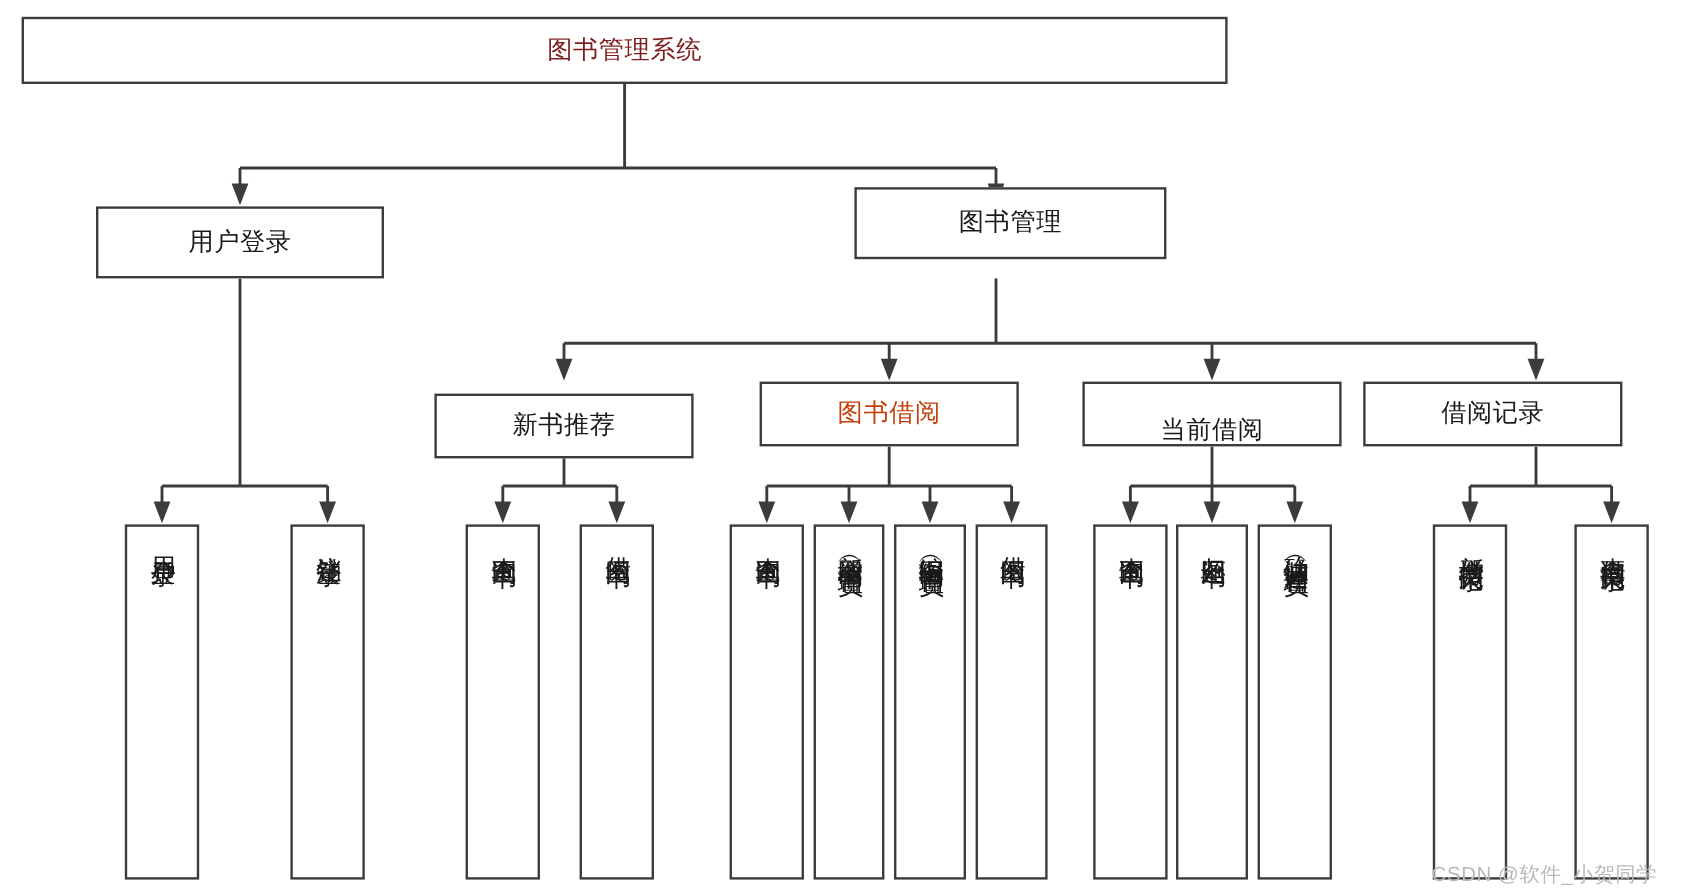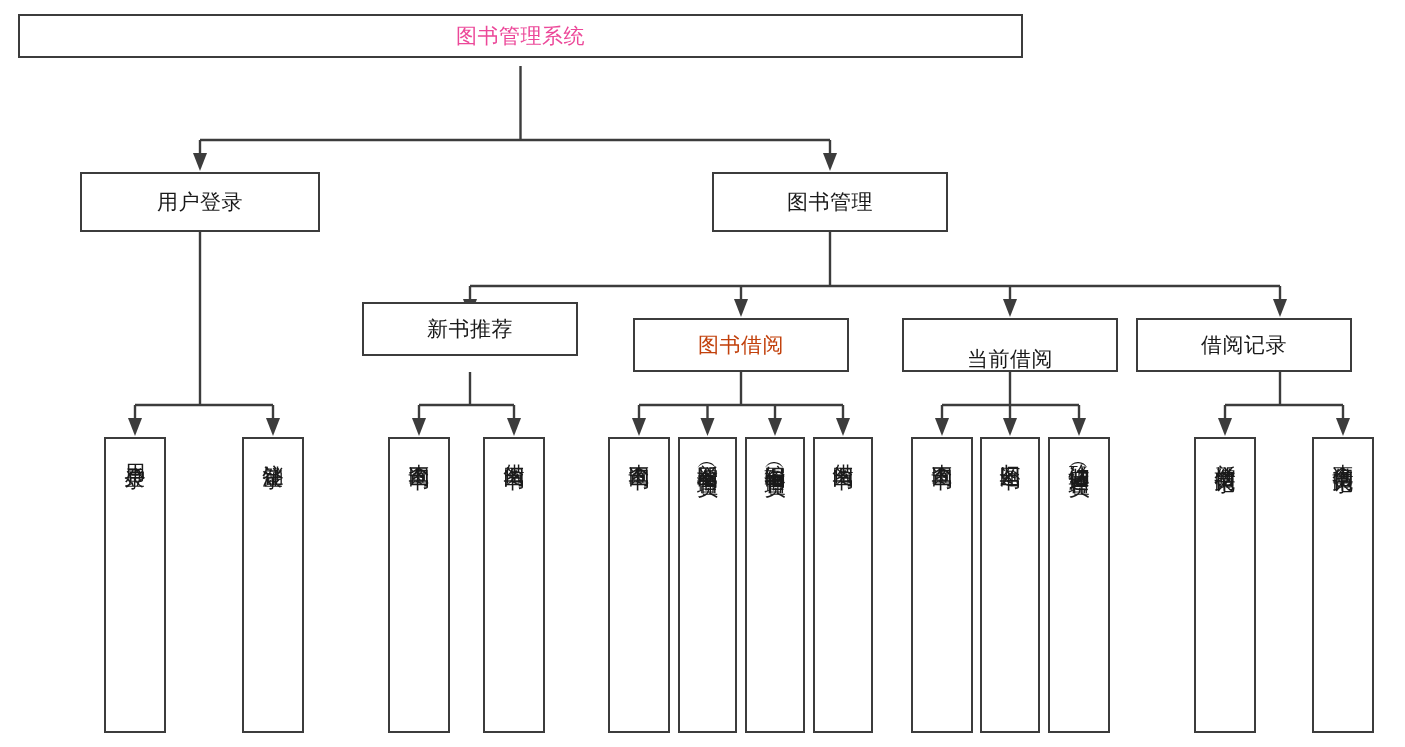--- a/index.html
+++ b/index.html
@@ -114,30 +114,30 @@
       <line x1="1079" y1="405" x2="1079" y2="419" stroke="#3c3c3c" stroke-width="2.4"></line>
       <polygon points="1072,418 1086,418 1079,436" fill="#3c3c3c"></polygon>
       <line x1="1280" y1="372" x2="1280" y2="405" stroke="#3c3c3c" stroke-width="2.4"></line>
       <line x1="1225" y1="405" x2="1343" y2="405" stroke="#3c3c3c" stroke-width="2.4"></line>
       <line x1="1225" y1="405" x2="1225" y2="419" stroke="#3c3c3c" stroke-width="2.4"></line>
       <polygon points="1218,418 1232,418 1225,436" fill="#3c3c3c"></polygon>
       <line x1="1343" y1="405" x2="1343" y2="419" stroke="#3c3c3c" stroke-width="2.4"></line>
       <polygon points="1336,418 1350,418 1343,436" fill="#3c3c3c"></polygon>
     </svg>
   <div id="nodes">
-      <div class="node h" style="left: 18px; top: 14px; width: 1005px; height: 44px; border-color: rgb(60, 60, 60); background: rgb(255, 255, 255); color: #ec4899;">
+      <div class="node h" style="left: 18px; top: 14px; width: 1005px; height: 56px; border-color: rgb(60, 60, 60); background: rgb(255, 255, 255); color: #7f1d1d;">
         <span class="label">图书管理系统</span>
       </div>
       <div class="node h" style="left: 80px; top: 172px; width: 240px; height: 60px; border-color: rgb(60, 60, 60); background: rgb(255, 255, 255); color: rgb(26, 26, 26);">
         <span class="label">用户登录</span>
       </div>
-      <div class="node h" style="left: 712px; top: 172px; width: 236px; height: 60px; border-color: rgb(60, 60, 60); background: rgb(255, 255, 255); color: rgb(26, 26, 26);">
+      <div class="node h" style="left: 712px; top: 156px; width: 260px; height: 60px; border-color: rgb(60, 60, 60); background: rgb(255, 255, 255); color: rgb(26, 26, 26);">
         <span class="label">图书管理</span>
       </div>
-      <div class="node h" style="left: 362px; top: 302px; width: 216px; height: 54px; border-color: rgb(60, 60, 60); background: rgb(255, 255, 255); color: rgb(26, 26, 26);">
+      <div class="node h" style="left: 362px; top: 328px; width: 216px; height: 54px; border-color: rgb(60, 60, 60); background: rgb(255, 255, 255); color: rgb(26, 26, 26);">
         <span class="label">新书推荐</span>
       </div>
       <div class="node h" style="left: 633px; top: 318px; width: 216px; height: 54px; border-color: rgb(60, 60, 60); background: rgb(255, 255, 255); color: #c2410c;">
         <span class="label">图书借阅</span>
       </div>
       <div class="node h" style="left: 902px; top: 318px; width: 216px; height: 54px; border-color: rgb(60, 60, 60); background: rgb(255, 255, 255); color: rgb(26, 26, 26); align-items: flex-end;">
         <span class="label">当前借阅</span>
       </div>
       <div class="node h" style="left: 1136px; top: 318px; width: 216px; height: 54px; border-color: rgb(60, 60, 60); background: rgb(255, 255, 255); color: rgb(26, 26, 26);">
         <span class="label">借阅记录</span>
@@ -175,13 +175,14 @@
       <div class="node v" style="left: 1048px; top: 437px; width: 62px; height: 296px; border-color: rgb(60, 60, 60); background: rgb(255, 255, 255); color: rgb(26, 26, 26);">
         <span class="label">确认归还（管理员）</span>
       </div>
       <div class="node v" style="left: 1194px; top: 437px; width: 62px; height: 296px; border-color: rgb(60, 60, 60); background: rgb(255, 255, 255); color: rgb(26, 26, 26);">
         <span class="label">新增借阅记录</span>
       </div>
       <div class="node v" style="left: 1312px; top: 437px; width: 62px; height: 296px; border-color: rgb(60, 60, 60); background: rgb(255, 255, 255); color: rgb(26, 26, 26);">
         <span class="label">查询借阅记录</span>
       </div>
     </div>
+  <div class="watermark" id="watermark" style="left:1193px; top:717px;">CSDN @软件_小贺同学</div>
 </div>
 
 </body></html>

